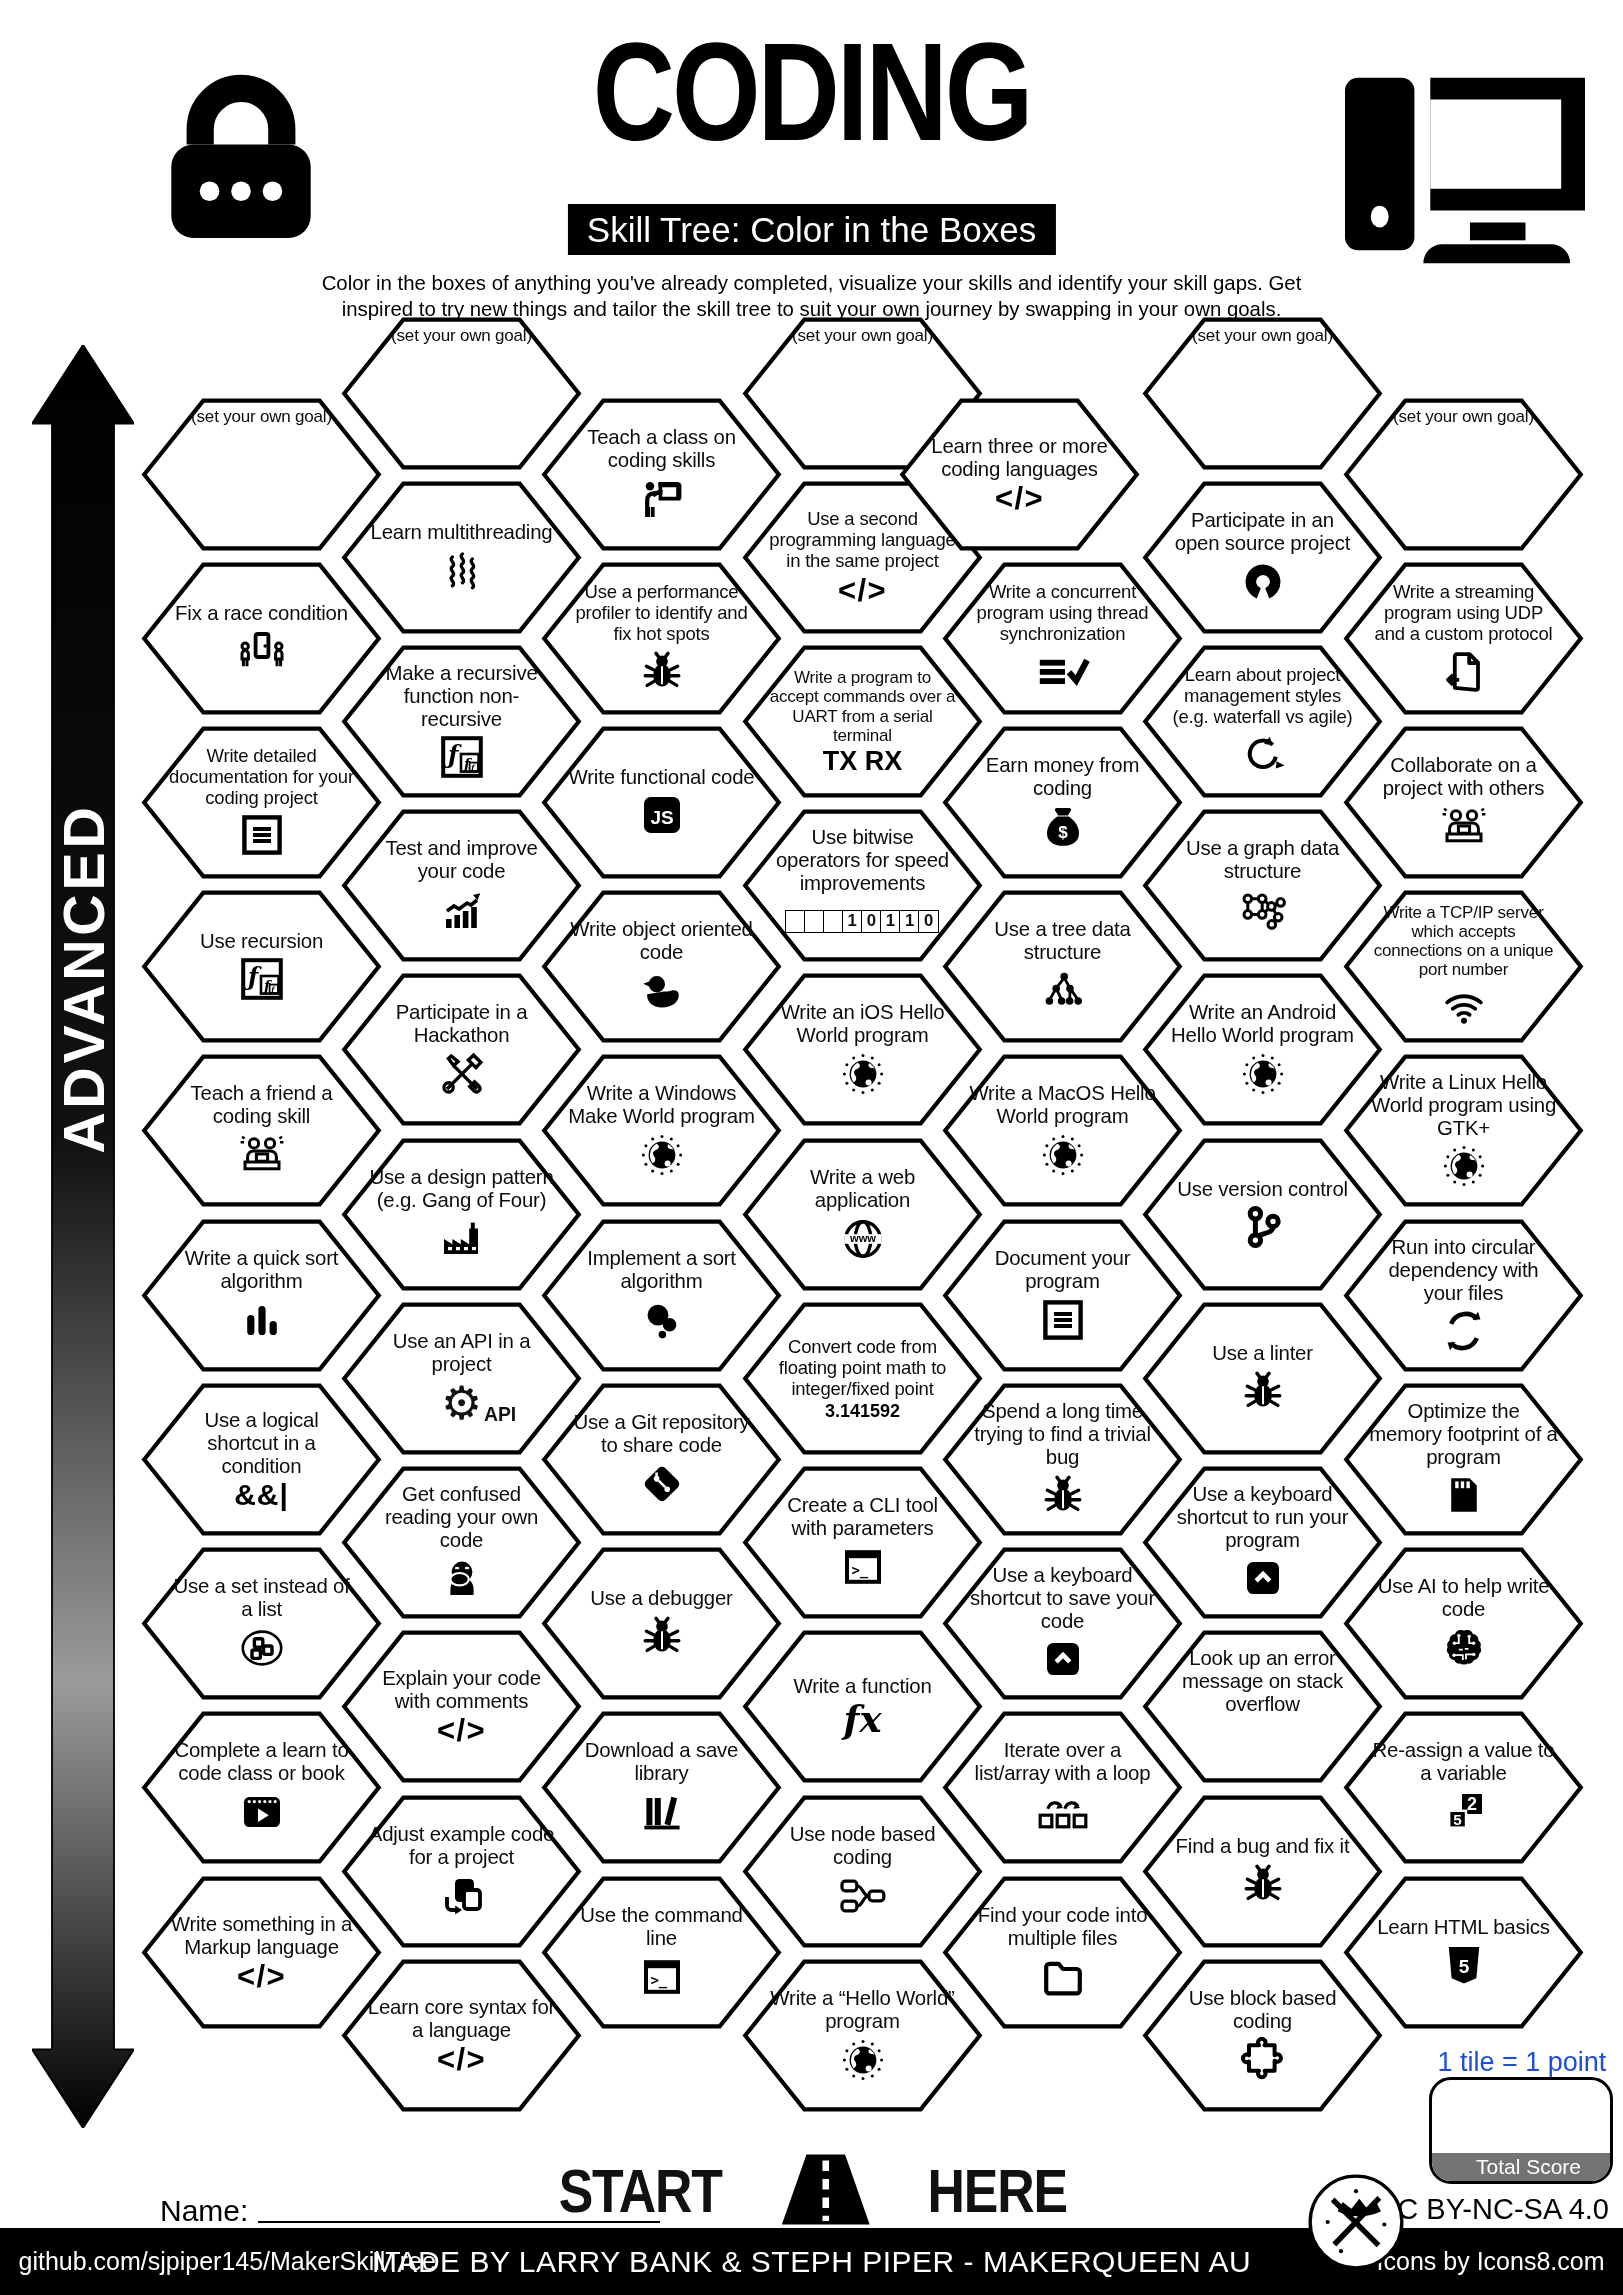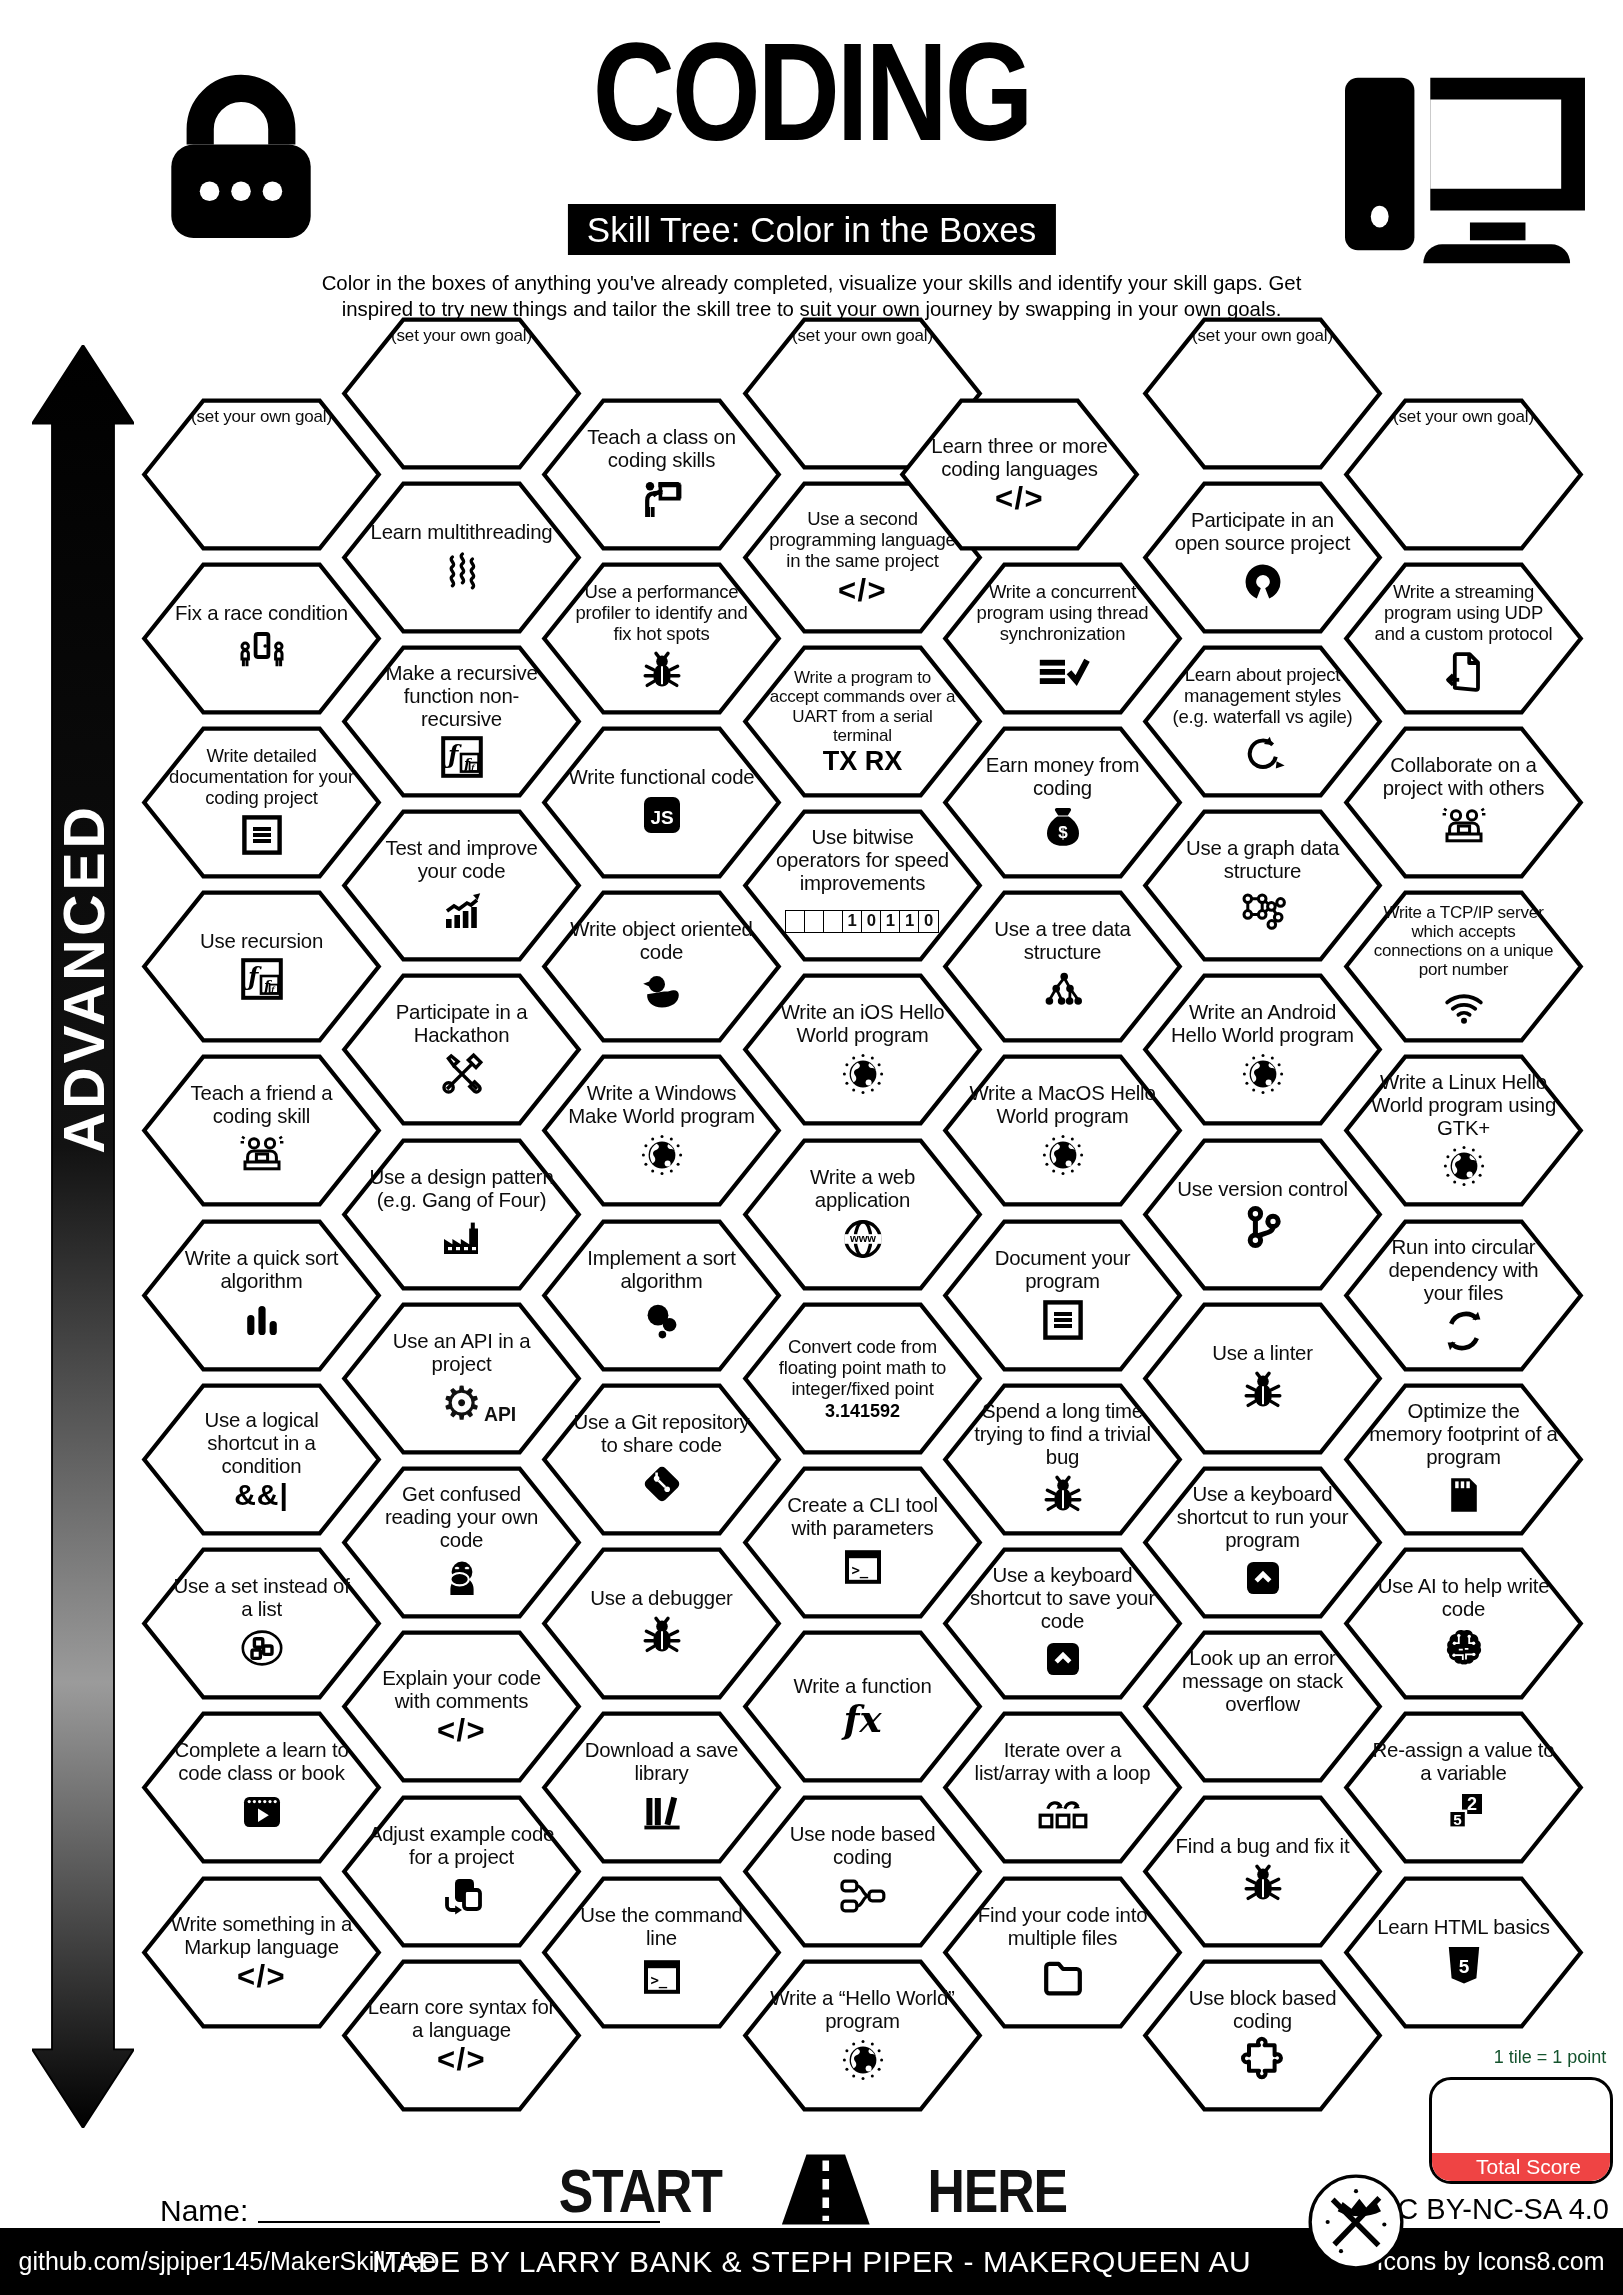--- a/index.html
+++ b/index.html
@@ -55,24 +55,24 @@
     display:flex;align-items:center;gap:20.4px;}
   .start-word{font-size:61px;font-weight:900;letter-spacing:-1.4px;transform:scaleX(.85);}
   .road-icon svg{width:139px;height:79px;}
 
   
   .name-row{position:absolute;left:160px;top:2194px;display:flex;align-items:flex-end;}
   .name-label{font-size:30px;color:#000;}
   .name-line{width:402px;border-bottom:2.3px solid #000;margin-left:9.3px;margin-bottom:4.6px;}
 
   
-  .tile-note{position:absolute;right:16.7px;top:2047px;font-size:18px;color:#14532d;}
+  .tile-note{position:absolute;right:16.7px;top:2047px;font-size:27px;color:#1d4ed8;}
   .score-box{position:absolute;left:1429px;top:2077px;width:184px;height:107px;
     background:#fff;border:3.2px solid #000;border-radius:22px;overflow:hidden;}
-  .score-band{position:absolute;left:0;right:0;bottom:0;height:28px;background:#ef4444;
+  .score-band{position:absolute;left:0;right:0;bottom:0;height:28px;background:#737373;
     color:#fff;font-size:21px;display:flex;align-items:center;justify-content:center;padding-left:15px;}
 
   
   .footer-bar{position:absolute;left:0;top:2228px;width:100%;height:67px;background:#000;}
   .footer-bar span{position:absolute;top:0;height:67px;line-height:67px;color:#fff;}
   .footer-left{left:18.5px;font-size:25px;}
   .footer-center{left:0;width:100%;text-align:center;font-size:30px;letter-spacing:0.5px;}
   .footer-right{right:18.5px;font-size:25px;}
   .cc-text{position:absolute;right:14px;top:2193px;font-size:29px;color:#000;}
   .maker-badge{position:absolute;left:1306px;top:2172px;width:100px;height:100px;z-index:5;}

